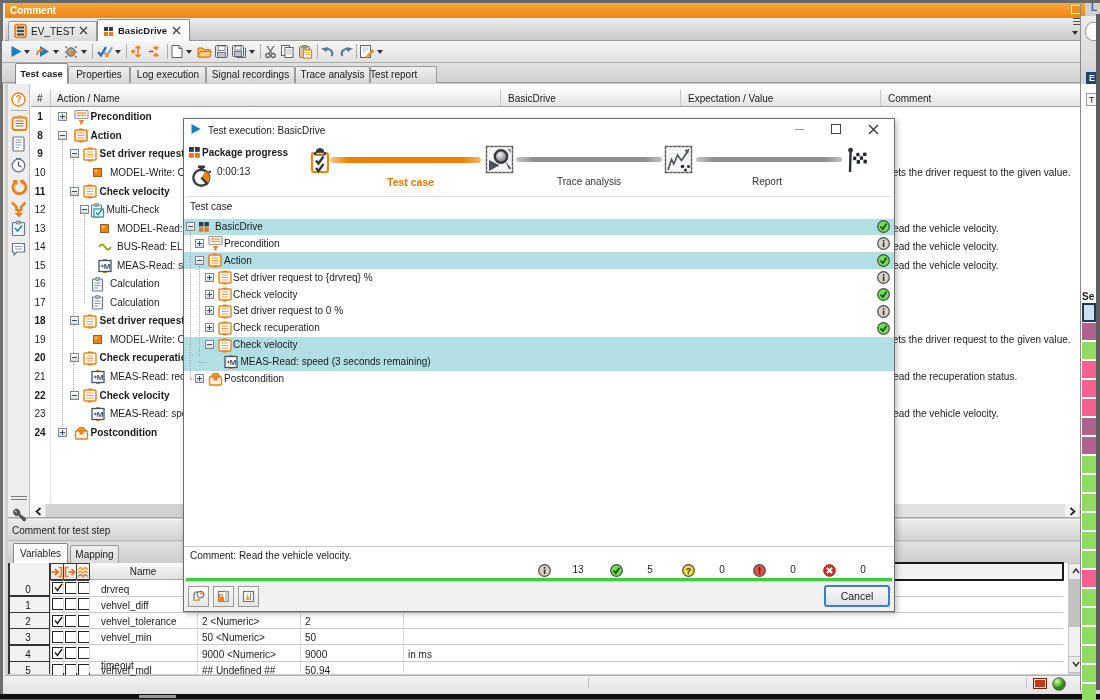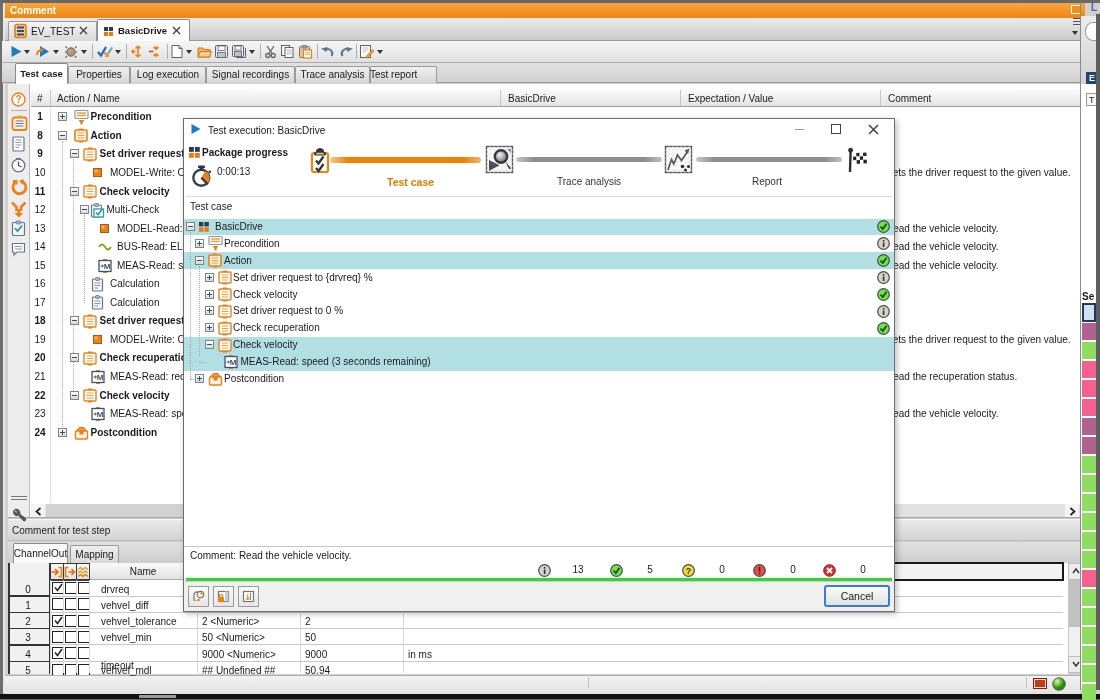--- a/index.html
+++ b/index.html
@@ -368,21 +368,21 @@
 <div class="a" style="left:1065px;top:504px;width:14px;height:13px;background:#f4f4f4"></div>
 <svg style="left:1069px;top:506.5px" width="7" height="9">
     <path d="M1.5 1 L5.5 4.5 L1.5 8" stroke="#222" stroke-width="1.7" fill="none"></path>
   </svg>
 <div class="a" style="left:46px;top:504px;width:459px;height:13px;background:#d2d2d2"></div>
 <div class="a" style="left:8px;top:517px;width:1072px;height:3px;background:#c9c9c9;border-top:1px solid #a8a8a8;border-bottom:1px solid #f8f8f8"></div>
 <div class="a" style="left:8px;top:520px;width:1072px;height:21px;background:linear-gradient(#eaeaea,#d4d4d4);border-bottom:1px solid #bdbdbd"></div>
 <div class="txt" style="left:12px;top:526px;color:#222">Comment for test step</div>
 <div class="a" style="left:8px;top:542px;width:1072px;height:21px;background:linear-gradient(#e0e0e0,#cecece)"></div>
 <div class="a" style="left:13px;top:543px;width:55px;height:20px;background:#fbfbfb;border:1px solid #8a8a8a;border-bottom:none;border-radius:2px 2px 0 0"></div>
-<div class="txt" style="left:13px;top:549px;width:55px;text-align:center">ChannelOut</div>
+<div class="txt" style="left:13px;top:549px;width:55px;text-align:center">Variables</div>
 <div class="a" style="left:70px;top:545px;width:49px;height:18px;background:linear-gradient(#efefef,#d8d8d8);border:1px solid #9a9a9a;border-bottom:none;border-radius:2px 2px 0 0"></div>
 <div class="txt" style="left:70px;top:550px;width:49px;text-align:center">Mapping</div>
 <div class="a" style="left:8px;top:563px;width:1060px;height:111px;background:#fff"></div>
 <div class="a" style="left:8px;top:563px;width:1055px;height:17px;background:linear-gradient(#fafafa,#e2e2e2);border-bottom:1px solid #aaa"></div>
 <div class="a" style="left:50px;top:564px;width:1px;height:15px;background:#3a3a3a"></div>
 <div class="a" style="left:63px;top:564px;width:1px;height:15px;background:#3a3a3a"></div>
 <div class="a" style="left:76px;top:564px;width:1px;height:15px;background:#3a3a3a"></div>
 <div class="a" style="left:89px;top:564px;width:1px;height:15px;background:#3a3a3a"></div>
 <div class="a" style="left:197px;top:564px;width:1px;height:15px;background:#c2c2c2"></div>
 <div class="a" style="left:300px;top:564px;width:1px;height:15px;background:#c2c2c2"></div>

